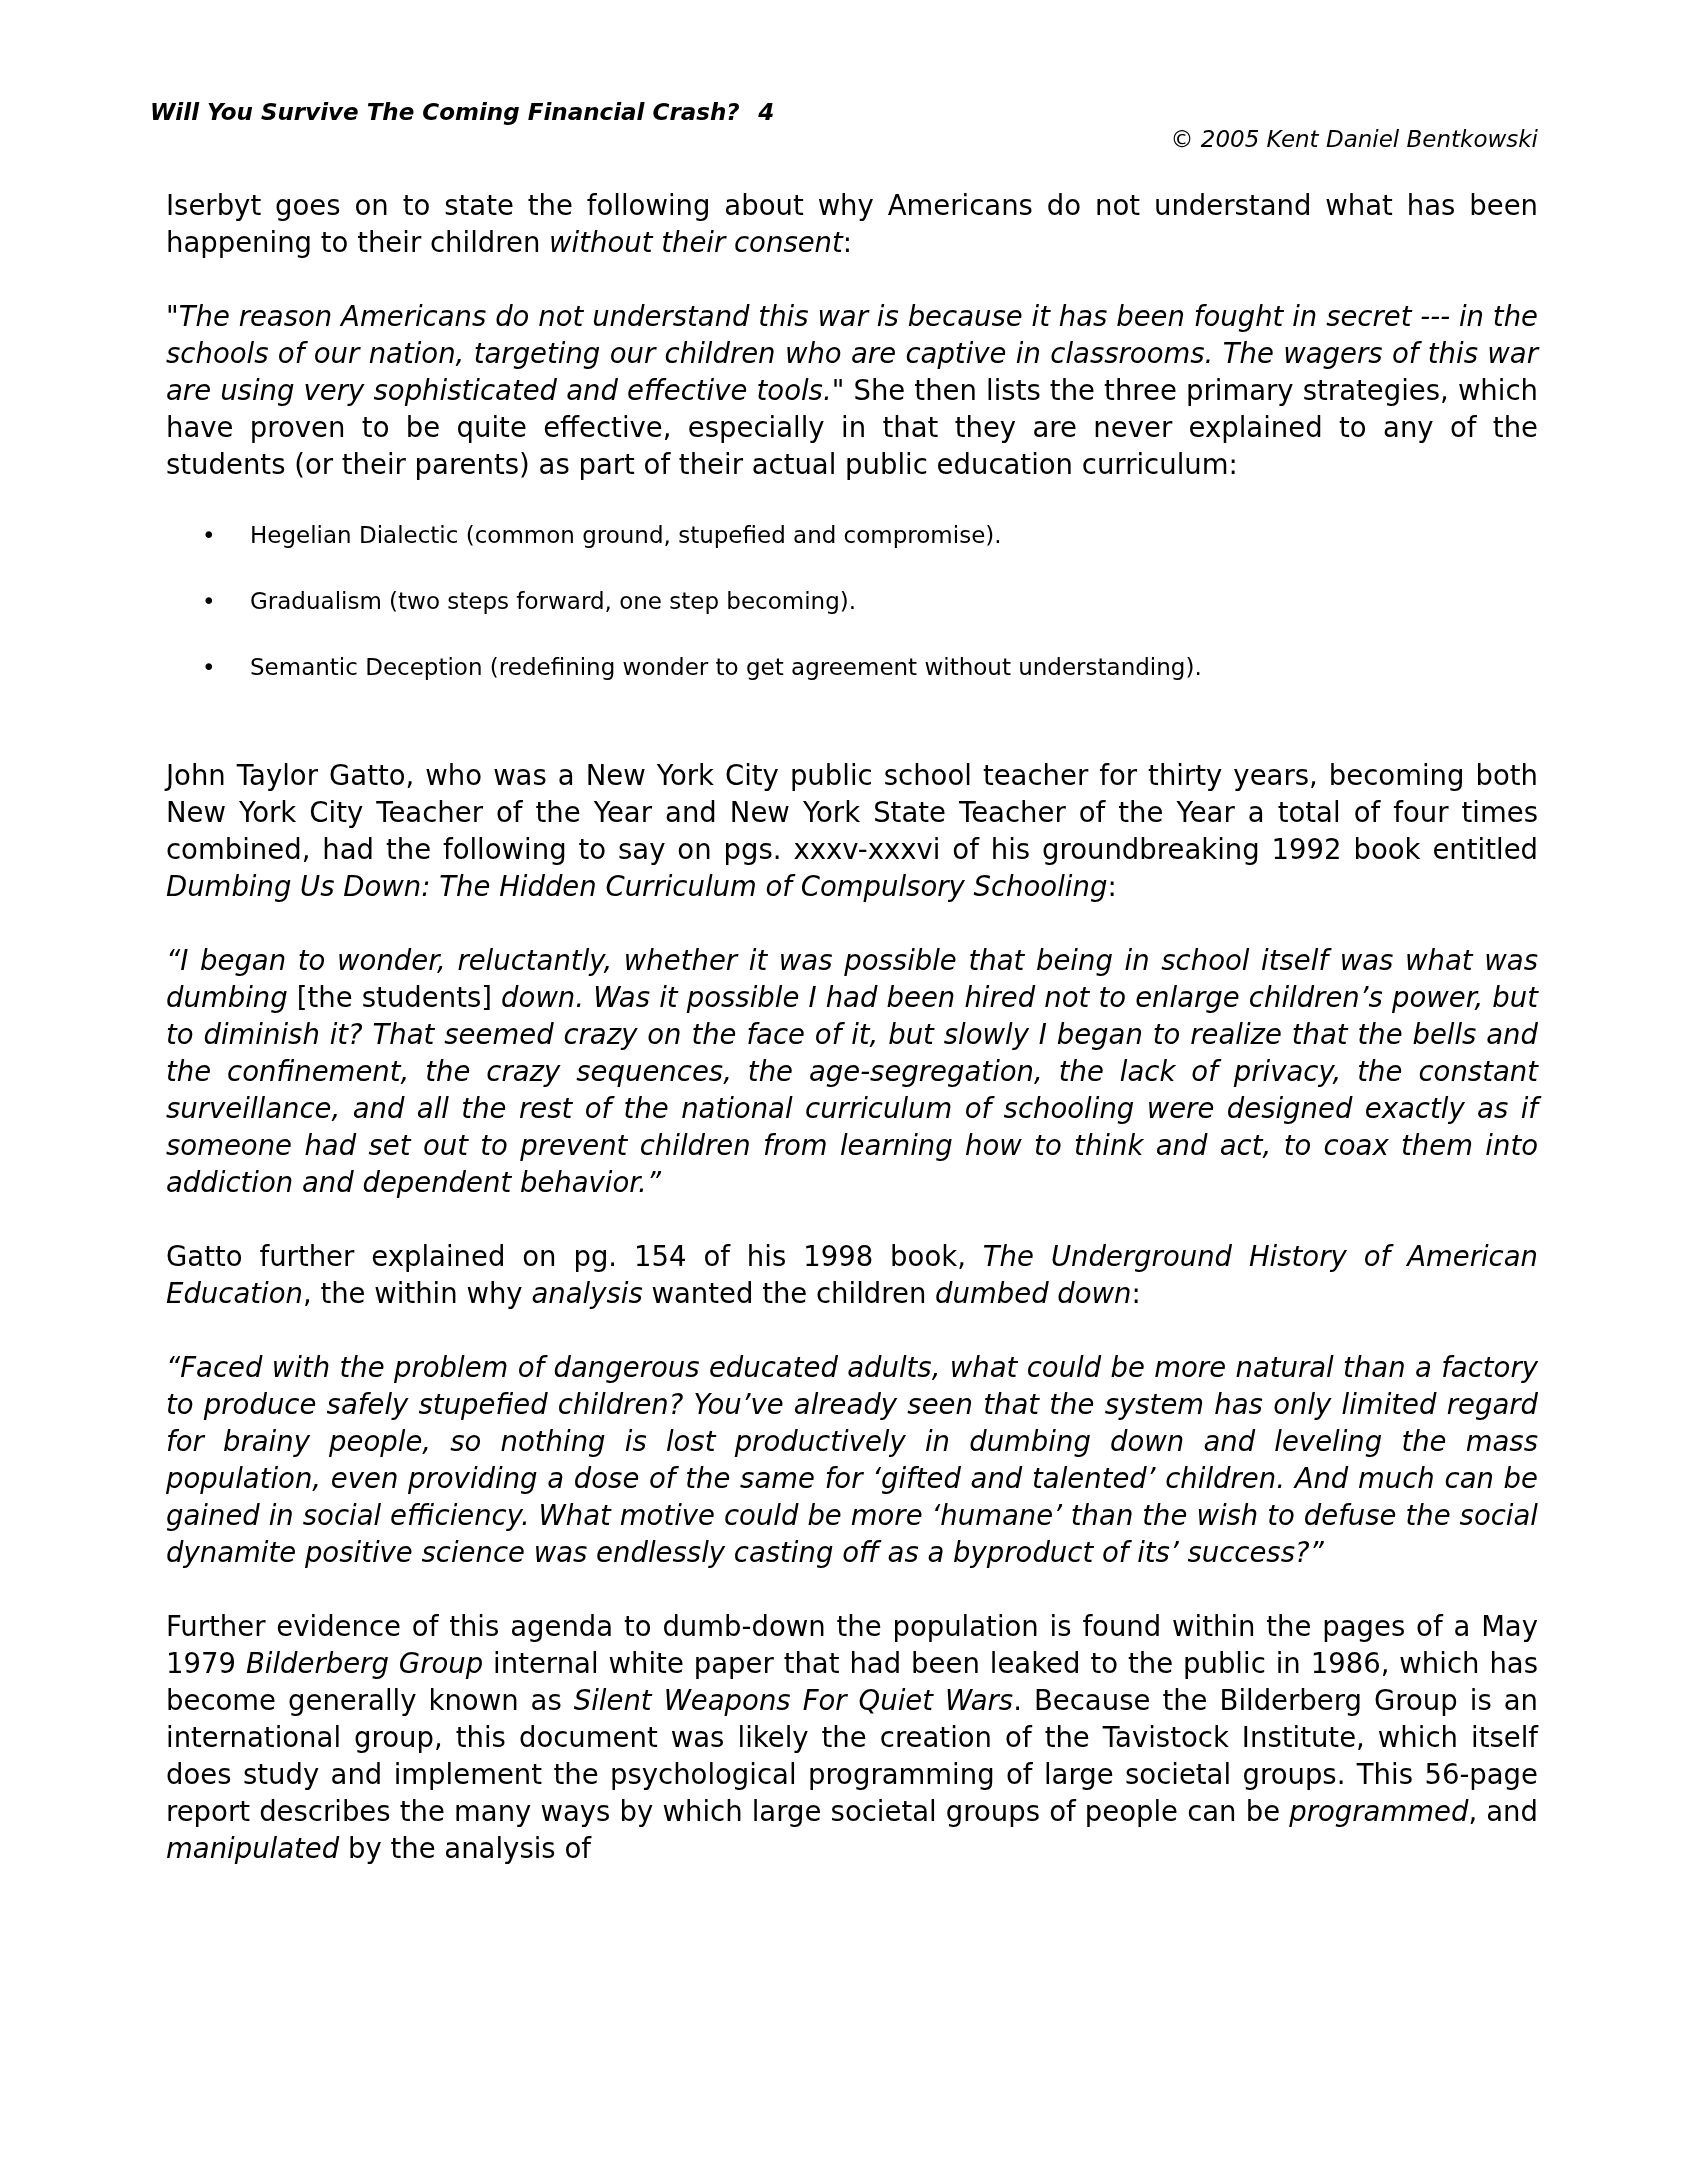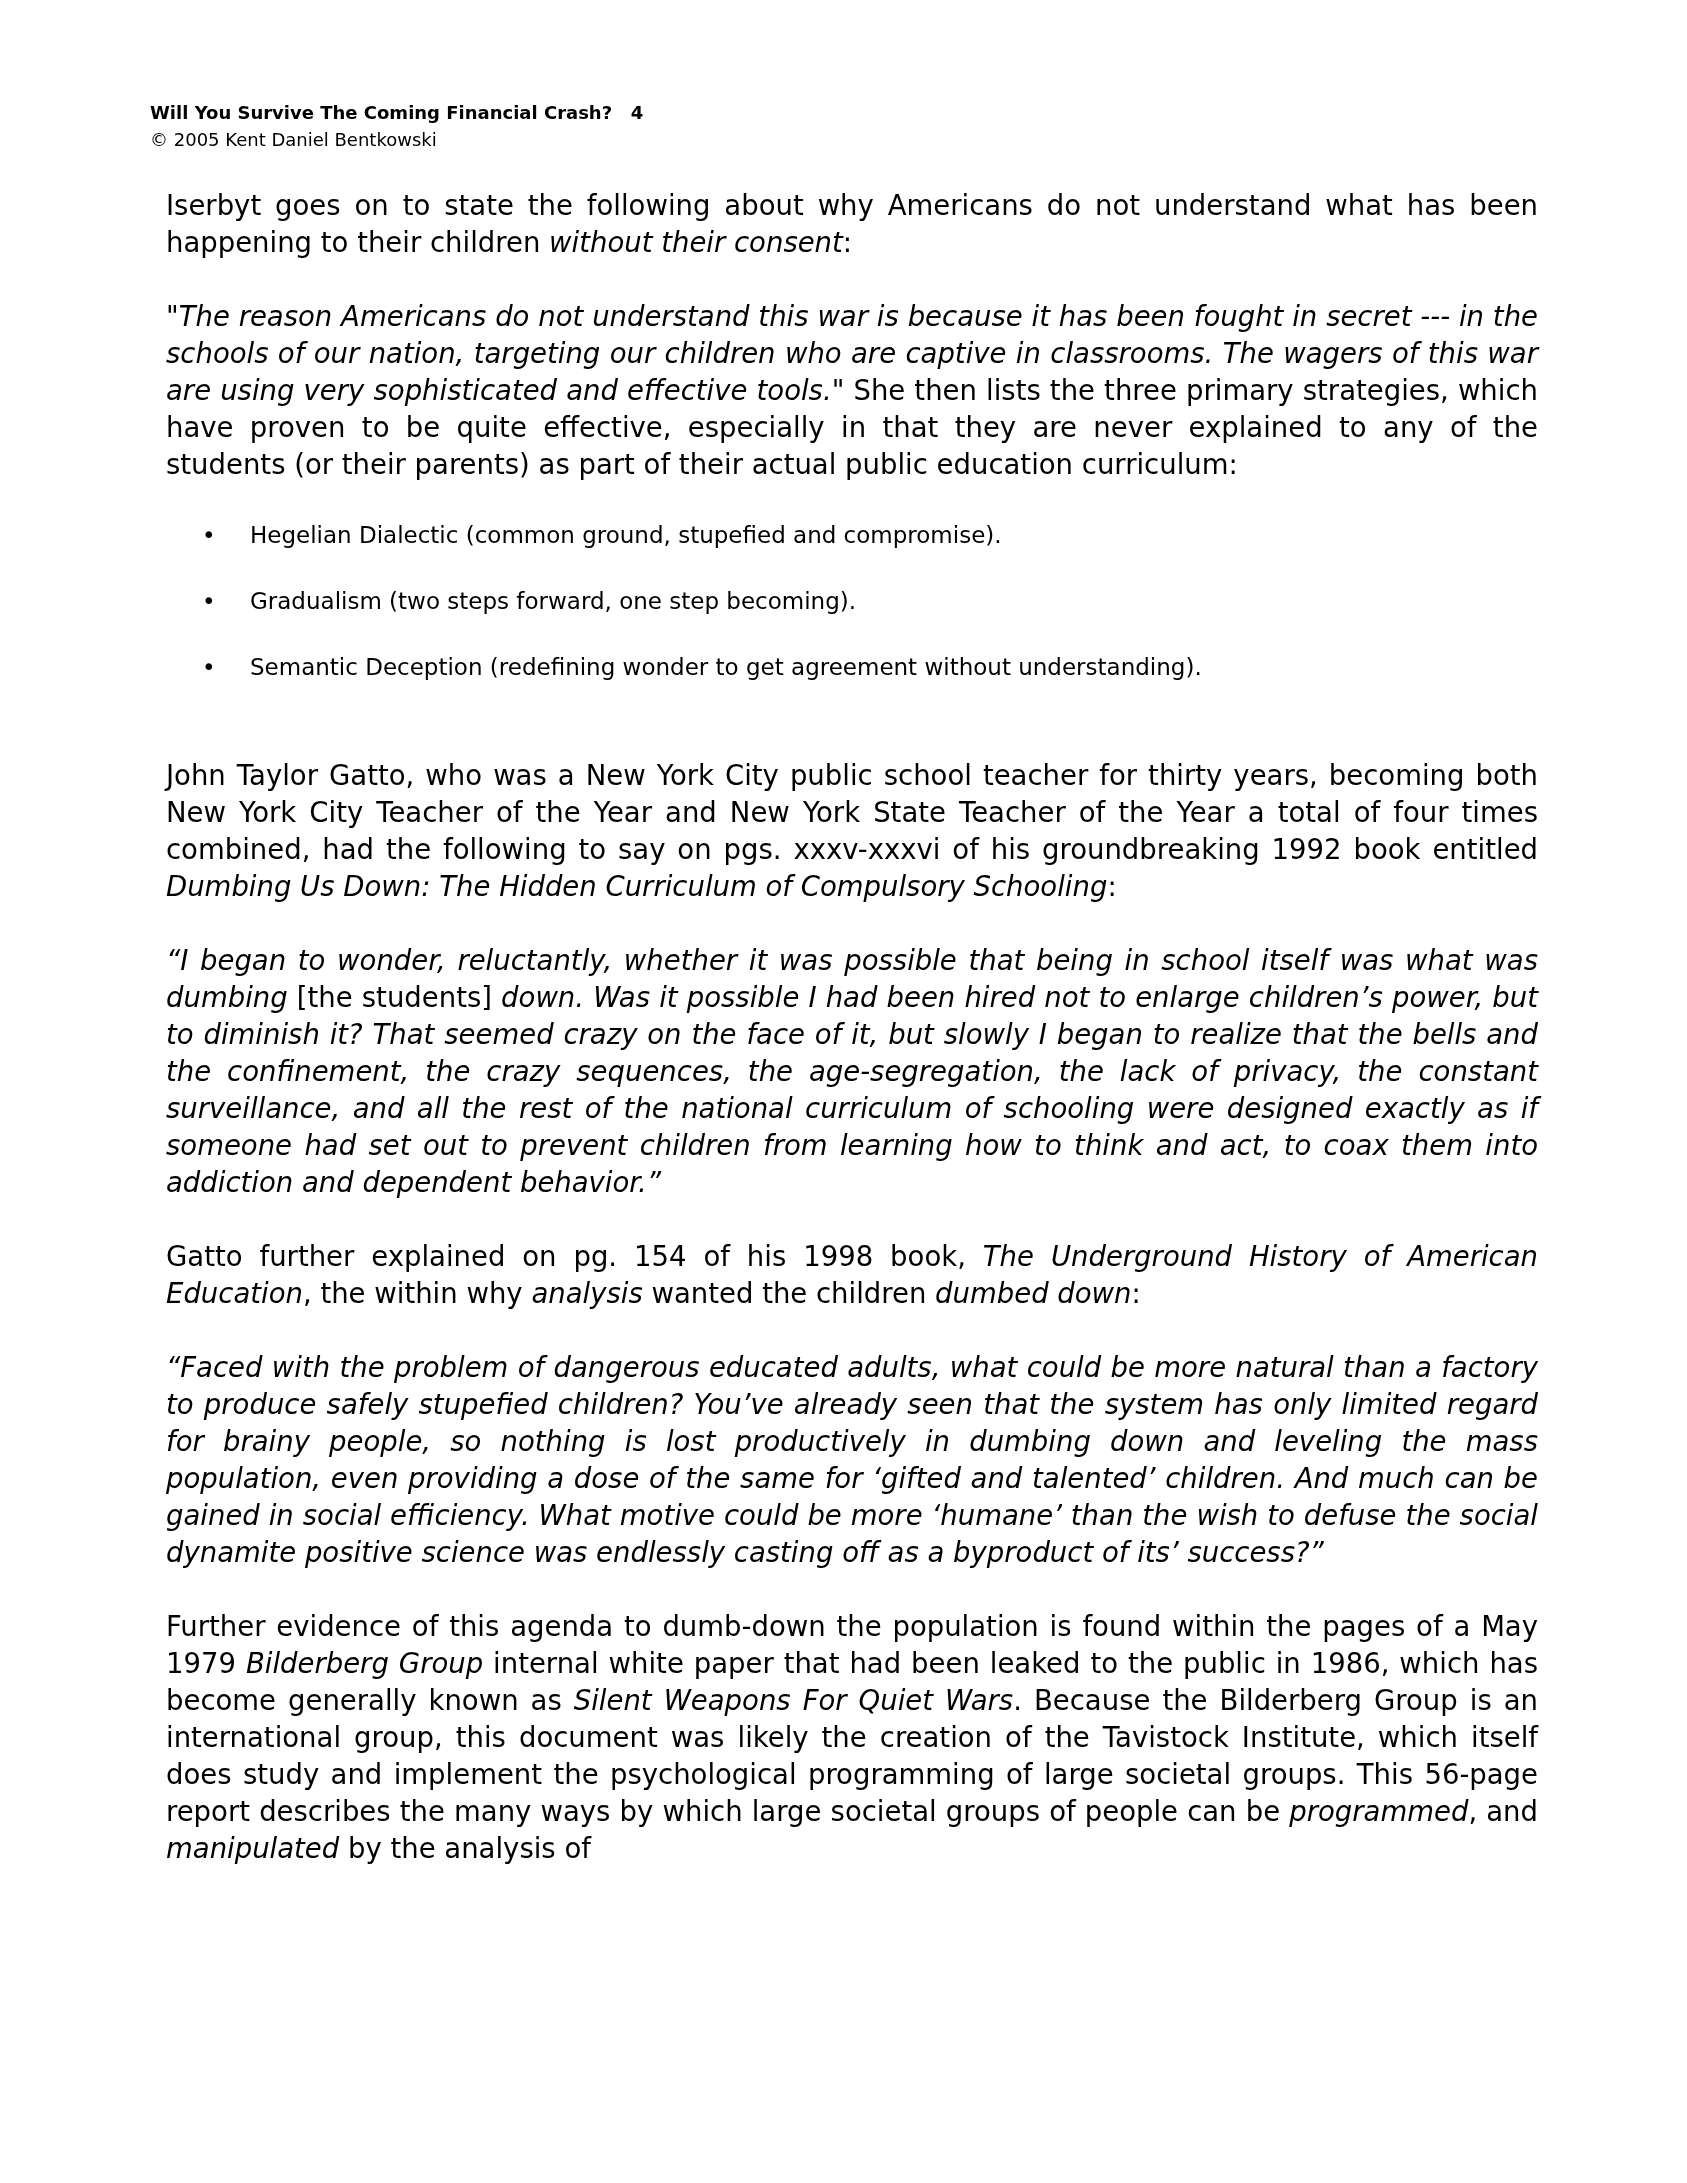--- a/index.html
+++ b/index.html
@@ -15,32 +15,34 @@
     color: #000000;
     font-family: "DejaVu Sans", sans-serif;
   }
   .page {
     position: absolute;
     left: 150px;
     top: 99px;
     width: 1388px;
   }
   .running-header {
-    font-size: 18px;
+    font-size: 23px;
     line-height: 27px;
+    font-style: italic;
   }
   .running-header .title-line {
     font-weight: bold;
     white-space: pre;
   }
   .running-header .title-line .page-num {
     margin-left: 18.5px;
   }
   .running-header .copyright-line {
     font-weight: normal;
+    text-align: right;
   }
   .body-text {
     margin-top: 34px;
     font-size: 27.5px;
     line-height: 37px;
   }
   .para {
     margin: 0 0 37px 16px;
     text-align: justify;
     text-align-last: left;

